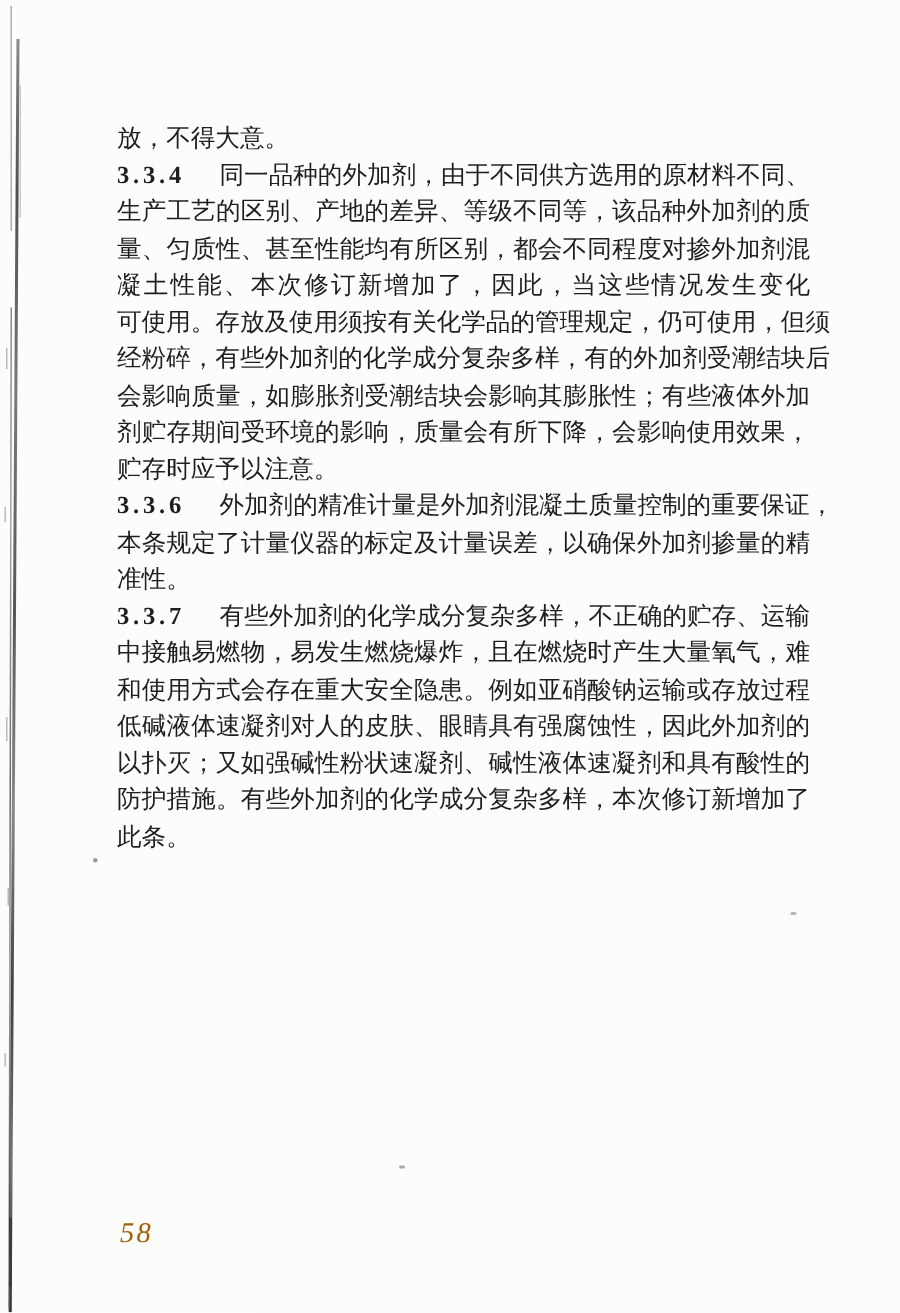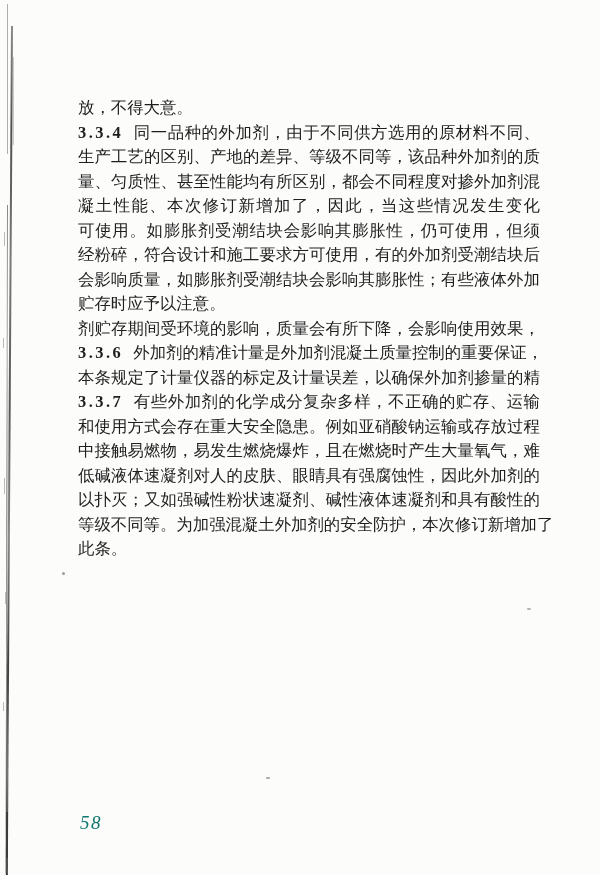--- a/index.html
+++ b/index.html
@@ -13,52 +13,52 @@
     height: 875px;
     background: #fcfcfb;
     overflow: hidden;
     font-family: "Liberation Serif", "DejaVu Serif", serif;
     color: #1e1e1e;
   }
   
   .text-block {
     position: absolute;
     left: 78px;
-    top: 96px;
+    top: 80px;
     width: 462px;
     font-size: 16.4px;
     line-height: 24.5px;
     letter-spacing: 0;
   }
   .line {
     text-align: justify;
     text-align-last: justify;
     height: 24.5px;
     overflow: visible;
     white-space: nowrap;
   }
   .line.end {
     text-align: left;
     text-align-last: left;
   }
   .sec-num {
     font-weight: bold;
     letter-spacing: 2.5px;
-    margin-right: 10px;
+    margin-right: 23px;
     font-family: "Liberation Serif", "DejaVu Serif", serif;
   }
   
   .page-number {
     position: absolute;
     left: 80px;
     top: 812px;
     font-size: 19px;
     font-style: italic;
     letter-spacing: 1.5px;
-    color: #0f766e;
+    color: #a16207;
   }
   
   .a-line, .a-tick, .a-speck {
     position: absolute;
     pointer-events: none;
   }
   .a-line-1 {
     left: 11px; top: 26px; width: 1.6px; height: 849px;
     transform: rotate(0.35deg); transform-origin: top center;
     background: linear-gradient(180deg,
@@ -111,30 +111,31 @@
   <div class="a-speck a-speck-1"></div>
   <div class="a-speck a-speck-2"></div>
   <div class="a-speck a-speck-3"></div>
 
   <div class="text-block">
       <div class="line end">放，不得大意。</div>
       <div class="line"><span class="sec-num">3.3.4</span>同一品种的外加剂，由于不同供方选用的原材料不同、</div>
       <div class="line">生产工艺的区别、产地的差异、等级不同等，该品种外加剂的质</div>
       <div class="line">量、匀质性、甚至性能均有所区别，都会不同程度对掺外加剂混</div>
       <div class="line">凝土性能、本次修订新增加了，因此，当这些情况发生变化</div>
-      <div class="line">可使用。如膨胀剂受潮结块会影响其膨胀性，仍可使用，但须</div>
-      <div class="line">经粉碎，符合设计和施工要求方可使用，有的外加剂受潮结块后</div>
+      <div class="line">可使用。存放及使用须按有关化学品的管理规定，仍可使用，但须</div>
+      <div class="line">经粉碎，有些外加剂的化学成分复杂多样，有的外加剂受潮结块后</div>
       <div class="line">会影响质量，如膨胀剂受潮结块会影响其膨胀性；有些液体外加</div>
+      <div class="line">剂贮存期间受环境的影响，质量会有所下降，会影响使用效果，</div>
       <div class="line end">贮存时应予以注意。</div>
-      <div class="line">剂贮存期间受环境的影响，质量会有所下降，会影响使用效果，</div>
       <div class="line"><span class="sec-num">3.3.6</span>外加剂的精准计量是外加剂混凝土质量控制的重要保证，</div>
       <div class="line">本条规定了计量仪器的标定及计量误差，以确保外加剂掺量的精</div>
+      <div class="line end">准性。</div>
       <div class="line"><span class="sec-num">3.3.7</span>有些外加剂的化学成分复杂多样，不正确的贮存、运输</div>
+      <div class="line">中接触易燃物，易发生燃烧爆炸，且在燃烧时产生大量氧气，难</div>
       <div class="line">和使用方式会存在重大安全隐患。例如亚硝酸钠运输或存放过程</div>
-      <div class="line">中接触易燃物，易发生燃烧爆炸，且在燃烧时产生大量氧气，难</div>
       <div class="line">低碱液体速凝剂对人的皮肤、眼睛具有强腐蚀性，因此外加剂的</div>
       <div class="line">以扑灭；又如强碱性粉状速凝剂、碱性液体速凝剂和具有酸性的</div>
-      <div class="line">等级不同等。为加强混凝土外加剂的安全防护，本次修订新增加了</div>
+      <div class="line">防护措施。有些外加剂的化学成分复杂多样，本次修订新增加了</div>
       <div class="line end">此条。</div>
     </div>
 
   <div class="page-number">58</div>
 </div>
 
 </body></html>

